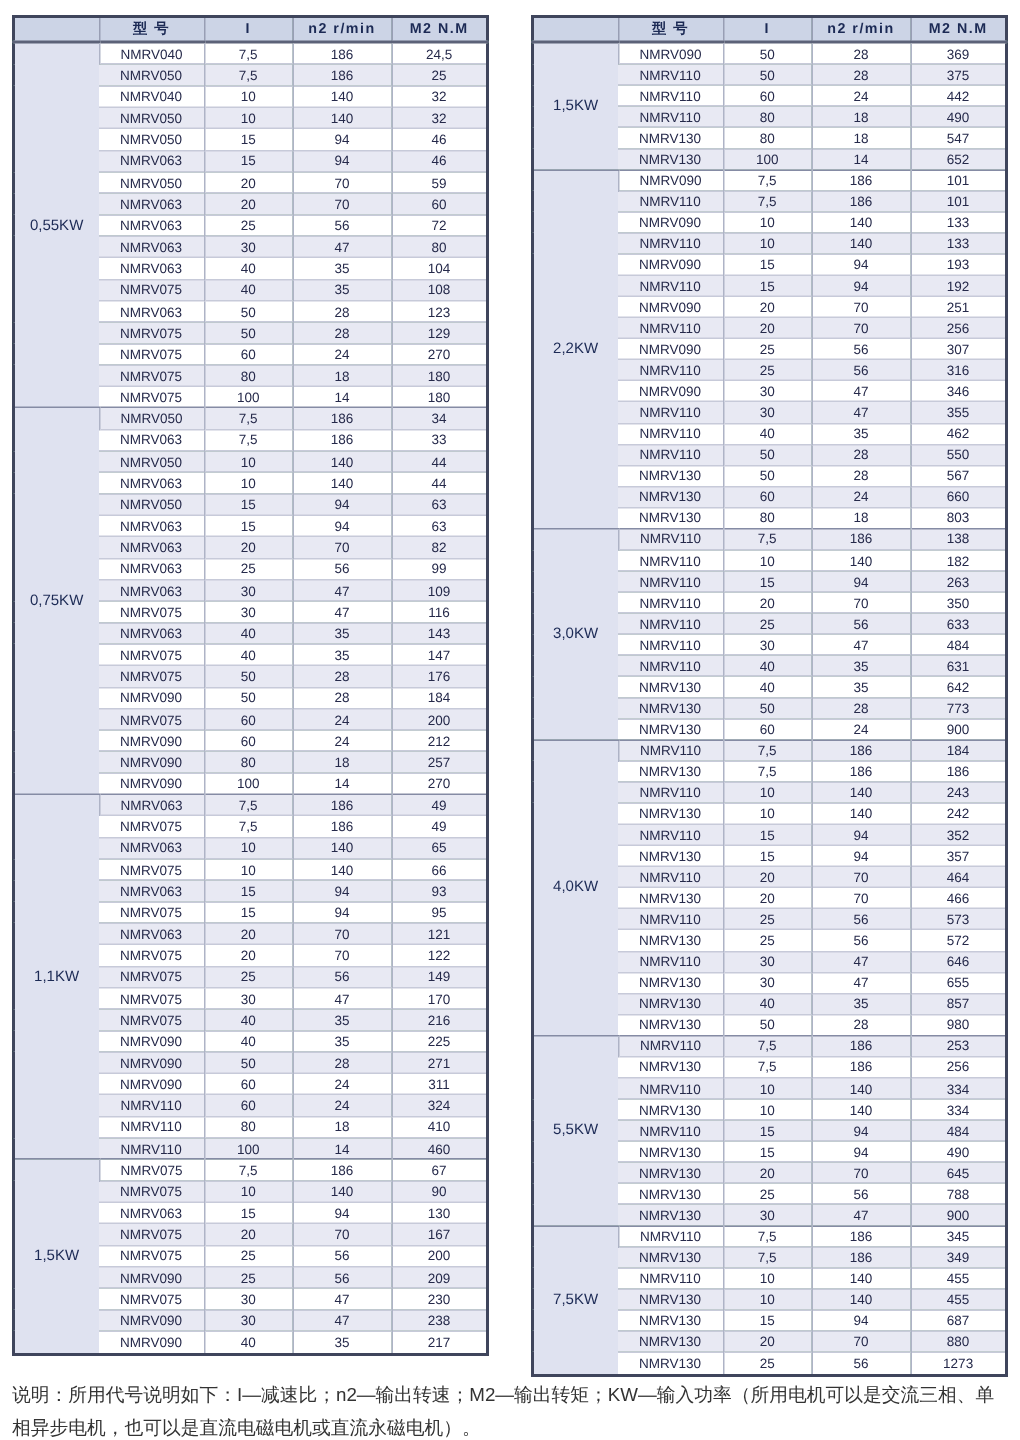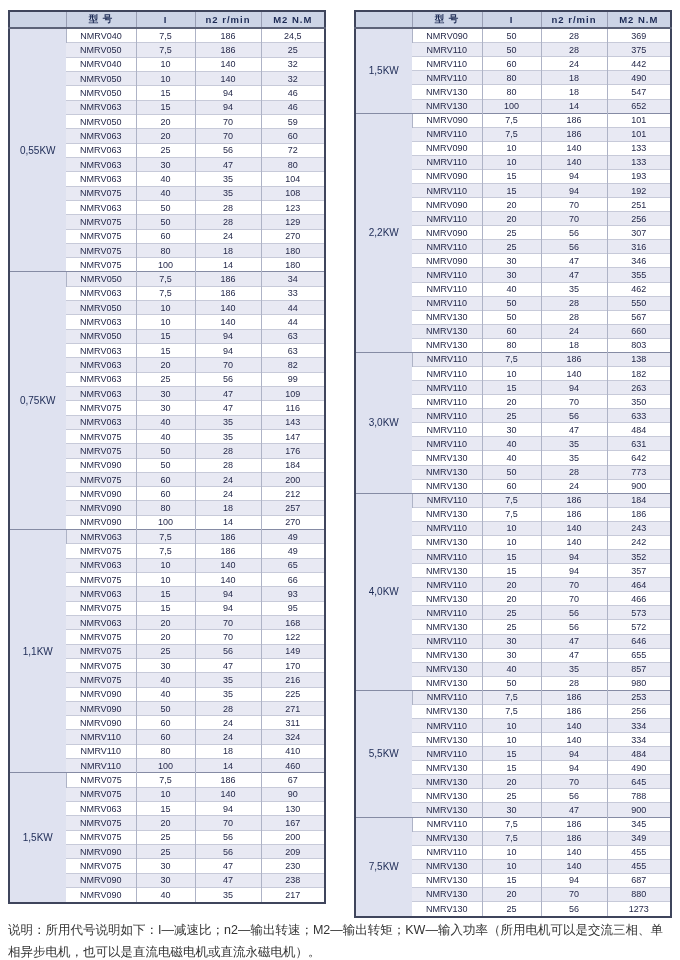--- a/index.html
+++ b/index.html
@@ -308,21 +308,21 @@
       <tr class="">
         <td>NMRV075</td>
         <td>15</td>
         <td>94</td>
         <td>95</td>
       </tr>
       <tr class="alt">
         <td>NMRV063</td>
         <td>20</td>
         <td>70</td>
-        <td>168</td>
+        <td>121</td>
       </tr>
       <tr class="">
         <td>NMRV075</td>
         <td>20</td>
         <td>70</td>
         <td>122</td>
       </tr>
       <tr class="alt">
         <td>NMRV075</td>
         <td>25</td>

